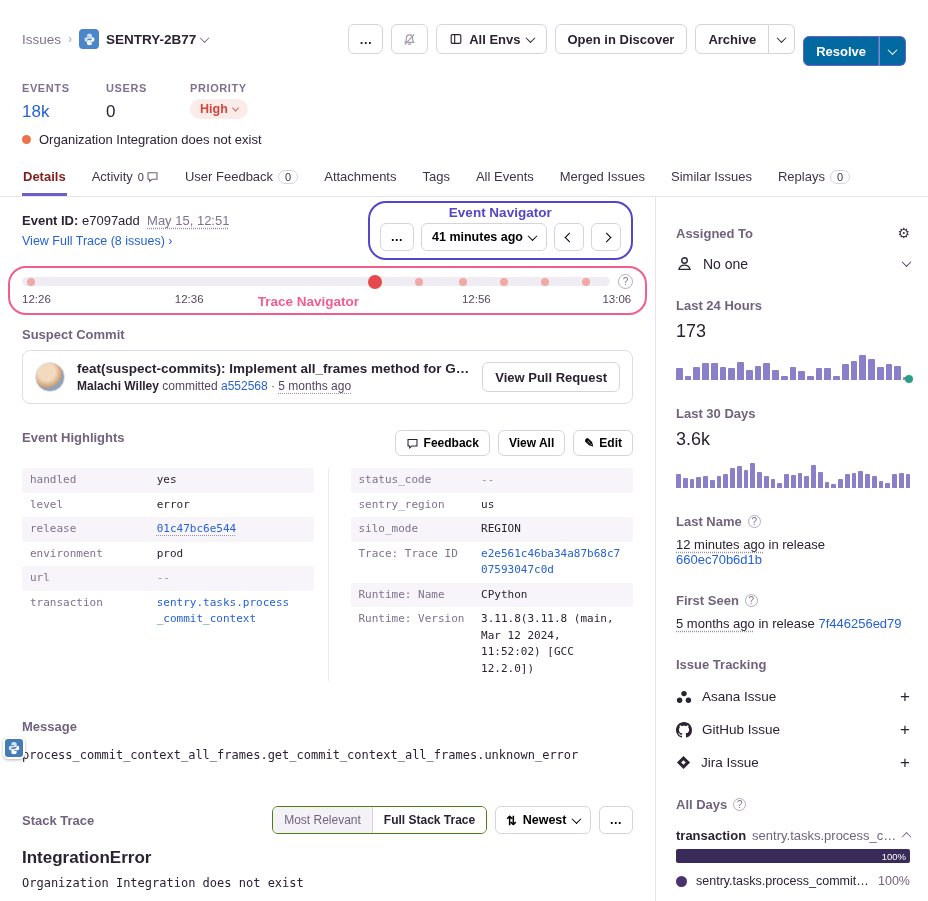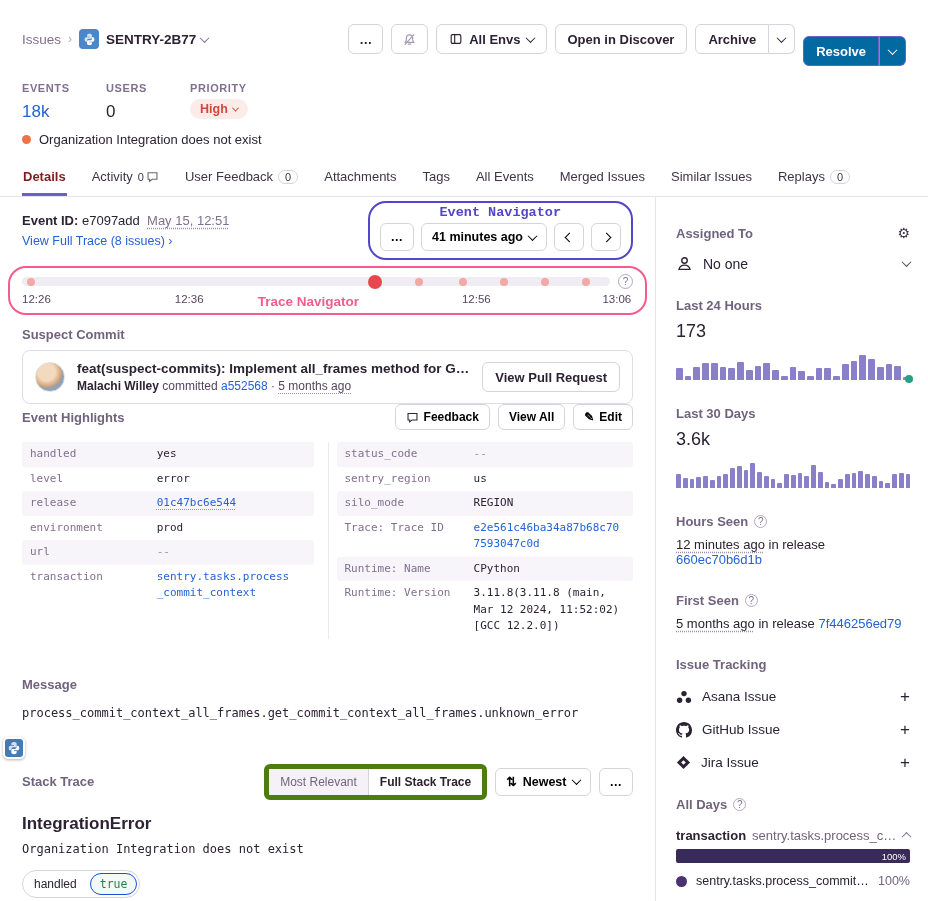--- a/index.html
+++ b/index.html
@@ -57,21 +57,21 @@
   .main { display:flex; align-items:stretch; height:765px; }
   .content { width:655px; padding:16px 22px 0 22px; position:relative; }
   aside.sb { width:273px; border-left:1px solid #e7e3ec; padding:28px 18px 0 20px; }
 
   
   .event-row { display:flex; justify-content:space-between; align-items:flex-start; }
   .eid-line { font-size:13px; }
   .eid-line b { font-weight:700; }
   .vft { display:block; margin-top:6px; font-size:12.5px; }
   .anno-nav { border:2.5px solid #5346c8; border-radius:18px; padding:2px 10px 7px; margin-top:-12px; text-align:center; }
-  .anno-nav .anno-label { color:#5346c8; font-weight:700; font-size:13.5px;font-family:Liberation Mono, monospace; }
+  .anno-nav .anno-label { color:#5346c8; font-weight:700; font-size:13.5px; }
   .nav-controls { display:flex; gap:7px; margin-top:3px; align-items:center; }
   .mini-btn { height:28px; min-width:30px; display:inline-flex; align-items:center; justify-content:center; gap:6px;
     background:#fff; border:1px solid #d8d2de; border-radius:6px; font-size:12.5px; font-weight:700; padding:0 10px; cursor:pointer; }
 
   
   .anno-trace { border:2.5px solid #f25d8e; border-radius:18px; margin:6px -14px 0; padding:6px 12px 4px; position:relative; }
   .trace-row { display:flex; align-items:center; gap:8px; }
   .track { position:relative; flex:1; height:9px; background:#efedf3; border-radius:5px; }
   .tdot { position:absolute; top:50%; transform:translate(-50%,-50%); border-radius:50%; }
   .tdot.s { width:8px; height:8px; background:#f2a8a4; }
@@ -88,42 +88,42 @@
   
   .commit-card { margin-top:8px; border:1px solid #e0dce5; border-radius:8px; padding:10px 12px; display:flex; align-items:center; gap:12px; }
   .avatar { width:30px; height:30px; border-radius:50%; flex:none;
     background:radial-gradient(circle at 38% 32%, #f3d9bd 0 34%, #c89b74 60%, #8fa3b8 62%); border:1px solid #e0dce5; }
   .commit-main { flex:1; min-width:0; }
   .commit-msg { font-size:13.5px; font-weight:700; white-space:nowrap; overflow:hidden; text-overflow:ellipsis; }
   .commit-meta { font-size:12px; color:#55445f; margin-top:3px; }
   .commit-meta b { font-weight:700; color:#2b2233; }
 
   
-  .hl-head { display:flex; align-items:center; }
+  .hl-head { display:flex; margin-top:26px; }
   .hl-head .sec-h { flex:1; }
   .hl-btns { display:flex; gap:8px; }
   .sm-btn { height:26px; display:inline-flex; align-items:center; gap:5px; padding:0 10px; background:#fff;
     border:1px solid #d8d2de; border-radius:6px; font-size:12px; font-weight:700; cursor:pointer; }
   .hl-grid { display:grid; grid-template-columns:1fr 1fr; column-gap:0; margin-top:12px; }
   .hl-col { font-family:"DejaVu Sans Mono","Liberation Mono",monospace; font-size:11px; }
-  .hl-col.right { border-left:1px solid #eceaf1; padding-left:8px; }
+  .hl-col.right { border-left:1px solid #eceaf1; padding-left:22px; }
   .hl-col.left { padding-right:14px; }
   .kv { display:flex; padding:4px 8px; border-radius:3px; line-height:1.5; }
   .kv:nth-child(odd) { background:#f7f5fa; }
   .kv .k { width:46%; color:#80708f; flex:none; }
   .kv .v { width:54%; word-break:break-word; white-space:pre-line; }
   .kv .v.mut { color:#9c8fa9; }
 
   .msg-text { font-family:"DejaVu Sans Mono","Liberation Mono",monospace; font-size:12px; margin-top:14px; }
 
   
   .st-head { display:flex; align-items:center; margin-top:44px; }
   .st-head .sec-h { flex:1; }
   .st-controls { display:flex; gap:8px; align-items:center; }
-  .seg { display:inline-flex; border:5px solid #4d7c0f; border-radius:6px; overflow:hidden; }
+  .seg { display:inline-flex; border:1px solid #4d7c0f; border-radius:6px; overflow:hidden; }
   .seg .opt { font-size:12px; padding:6px 11px; background:#f4f2f7; color:#71637e; font-weight:400; cursor:pointer; }
   .seg .opt.active { background:#fff; color:#2b2233; font-weight:700; border-left:1px solid #d8d2de; }
   h2.etype { font-size:17px; font-weight:700; margin-top:14px; }
   .evalue { font-family:"DejaVu Sans Mono","Liberation Mono",monospace; font-size:12px; margin-top:8px; }
   .chips { display:flex; gap:10px; margin-top:14px; }
   .chip-group { display:inline-flex; align-items:center; border:1px solid #d8d2de; border-radius:16px; overflow:hidden; background:#fff; }
   .chip-cell { font-size:12px; padding:5px 11px; }
   .chip-cell + .chip-cell { border-left:1px solid #d8d2de; }
   .chip-cell.mono { font-family:"DejaVu Sans Mono","Liberation Mono",monospace; font-size:11.5px; }
   .chip-cell.good { color:#2f7d4f; border:1px solid #1d4ed8; border-radius:13px; margin:2px; padding:3px 9px; background:#f2faf5; }
@@ -545,21 +545,21 @@
           <div class="bar" style="height: 28%;"></div>
           <div class="bar" style="height: 18%;"></div>
           <div class="bar" style="height: 52%;"></div>
           <div class="bar" style="height: 56%;"></div>
           <div class="bar" style="height: 52%;"></div>
         </div>
       </div>
 
     <div class="sb-sec">
       <div class="sb-head" style="gap:6px">
-        <div class="sec-h" style="flex:none">Hours Seen</div>
+        <div class="sec-h" style="flex:none">Last Name</div>
         <span class="help-circle" style="width:13px;height:13px">?</span>
       </div>
       <div class="seen-line">
         <span class="dotted">12 minutes ago</span> <span>in release</span>
         <a>660ec70b6d1b</a>
       </div>
     </div>
 
     <div class="sb-sec">
       <div class="sb-head" style="gap:6px">

